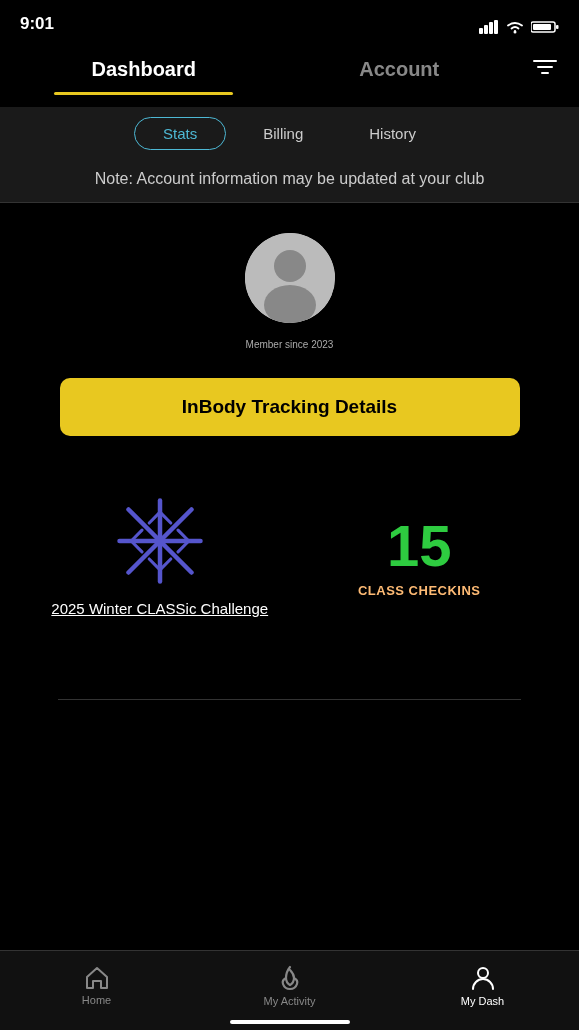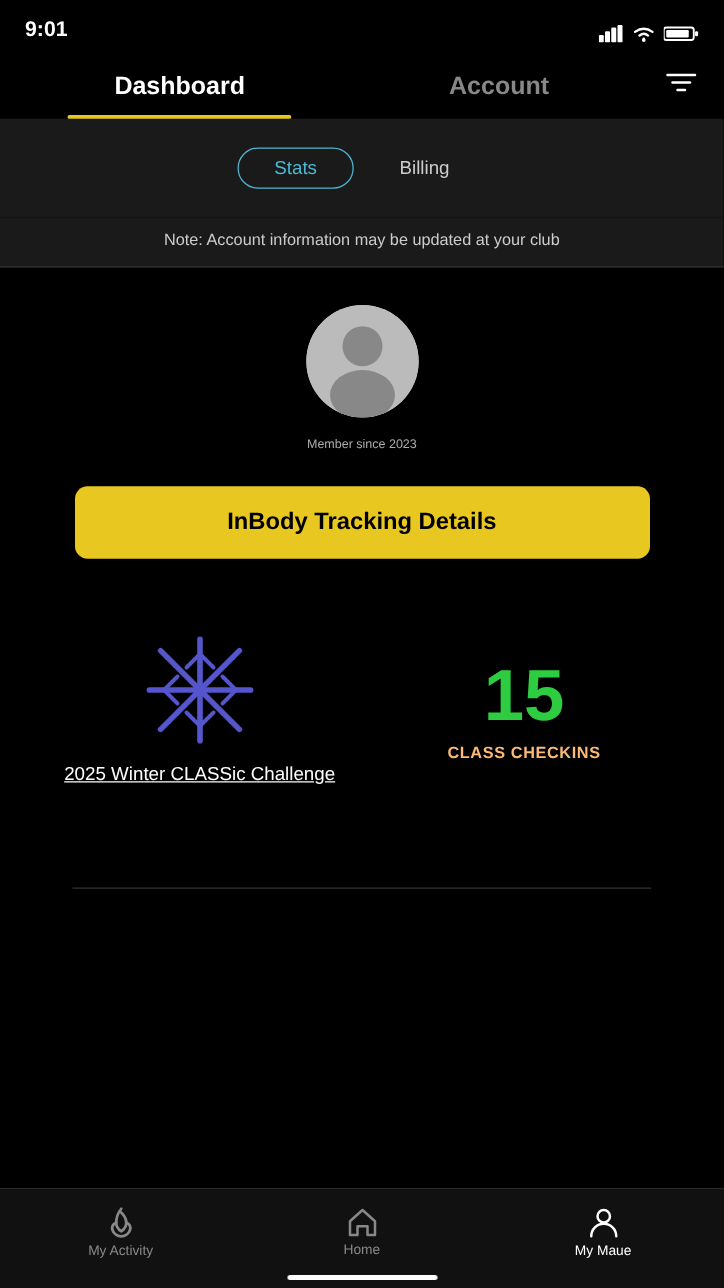--- a/index.html
+++ b/index.html
@@ -29,22 +29,22 @@
     }
     .status-icons {
       display: flex;
       align-items: center;
       gap: 6px;
     }
 
     
     .top-nav {
       display: flex;
-      align-items: flex-start;
-      padding: 8px 16px 0 16px;
+      align-items: flex-end;
+      padding: 8px 16px 12px 16px;
       position: relative;
     }
     .nav-tab {
       flex: 1;
       text-align: center;
       padding: 10px 0 14px 0;
       font-size: 20px;
       font-weight: 700;
       color: #888;
       cursor: pointer;
@@ -69,21 +69,21 @@
       display: flex;
       align-items: center;
       justify-content: center;
       cursor: pointer;
       margin-bottom: 10px;
     }
 
     
     .sub-tabs-container {
       background: #1a1a1a;
-      padding: 23px 16px;
+      padding: 10px 16px;
       display: flex;
       justify-content: center;
       gap: 8px;
     }
     .sub-tab {
       padding: 7px 28px;
       border-radius: 20px;
       font-size: 15px;
       font-weight: 500;
       cursor: pointer;
@@ -97,21 +97,21 @@
     .sub-tab.inactive {
       color: #ccc;
       background: transparent;
     }
 
     
     .note-bar {
       background: #1a1a1a;
       padding: 10px 20px 14px 20px;
       text-align: center;
-      font-size: 13px;
+      font-size: 16px;
       color: #ccc;
       border-bottom: 1px solid #333;
     }
 
     
     .profile-section {
       display: flex;
       flex-direction: column;
       align-items: center;
       padding: 30px 20px 20px 20px;
@@ -297,20 +297,23 @@
   </div>
 </div>
 
 <div class="sub-tabs-container">
   <div class="sub-tab active">
     <span>Stats</span>
   </div>
   <div class="sub-tab inactive">
     <span>Billing</span>
   </div>
+  <div class="sub-tab inactive">
+    <span>History</span>
+  </div>
 </div>
 
 <div class="note-bar">
   <span>Note: Account information may be updated at your club</span>
 </div>
 
 <div class="profile-section">
   <div class="avatar-circle">
     <svg width="90" height="90" viewBox="0 0 90 90" fill="none">
       <circle cx="45" cy="45" r="45" fill="#bbb"></circle>
@@ -350,34 +353,34 @@
   <div class="challenge-right">
     <div class="checkin-count">15</div>
     <div class="checkin-label">CLASS CHECKINS</div>
   </div>
 </div>
 
 <div class="divider-line" style="margin-top: 60px;"></div>
 
 <div class="bottom-nav">
   <div class="bottom-nav-item">
+    <svg width="26" height="24" viewBox="0 0 26 24" fill="none">
+      <path d="M3 11L13 2L23 11V22H17V15H9V22H3V11Z" stroke="#888" stroke-width="2" fill="none" stroke-linejoin="round"></path>
+    </svg>
+    <span class="bottom-nav-label">Home</span>
+  </div>
+  <div class="bottom-nav-item">
     <svg width="22" height="26" viewBox="0 0 22 26" fill="none">
       <path d="M11 2C11 2 7 7 7 13C7 16.3 8.5 18.5 11 20C13.5 18.5 15 16.3 15 13C15 10 13 7 11 5" stroke="#888" stroke-width="2.2" fill="none" stroke-linecap="round"></path>
       <path d="M7 13C5 14 3 16 4 19C5 22 8 24 11 24C14 24 17 22 18 19C19 16 17 14 15 13" stroke="#888" stroke-width="2.2" fill="none" stroke-linecap="round"></path>
     </svg>
     <span class="bottom-nav-label">My Activity</span>
-  </div>
-  <div class="bottom-nav-item">
-    <svg width="26" height="24" viewBox="0 0 26 24" fill="none">
-      <path d="M3 11L13 2L23 11V22H17V15H9V22H3V11Z" stroke="#888" stroke-width="2" fill="none" stroke-linejoin="round"></path>
-    </svg>
-    <span class="bottom-nav-label">Home</span>
   </div>
   <div class="bottom-nav-item active">
     <svg width="26" height="26" viewBox="0 0 26 26" fill="none">
       <circle cx="13" cy="8" r="5" stroke="white" stroke-width="2" fill="none"></circle>
       <path d="M3 24C3 18.5 7.5 14 13 14C18.5 14 23 18.5 23 24" stroke="white" stroke-width="2" stroke-linecap="round" fill="none"></path>
     </svg>
-    <span class="bottom-nav-label" style="color:#fff;">My Maue</span>
+    <span class="bottom-nav-label" style="color:#fff;">My Dash</span>
   </div>
 </div>
 
 <div class="home-indicator"></div>
 
 </body></html>

